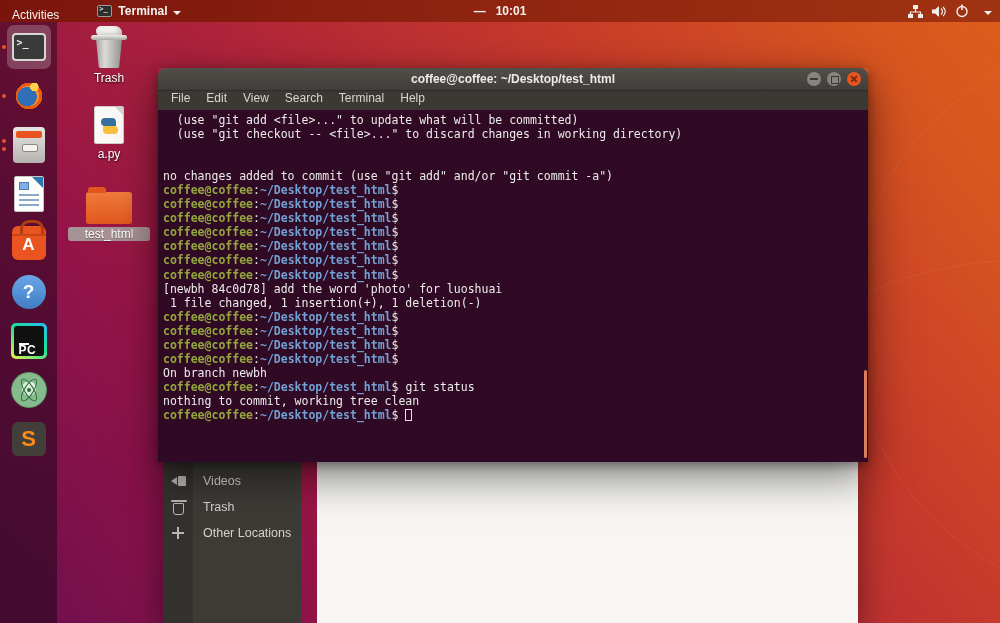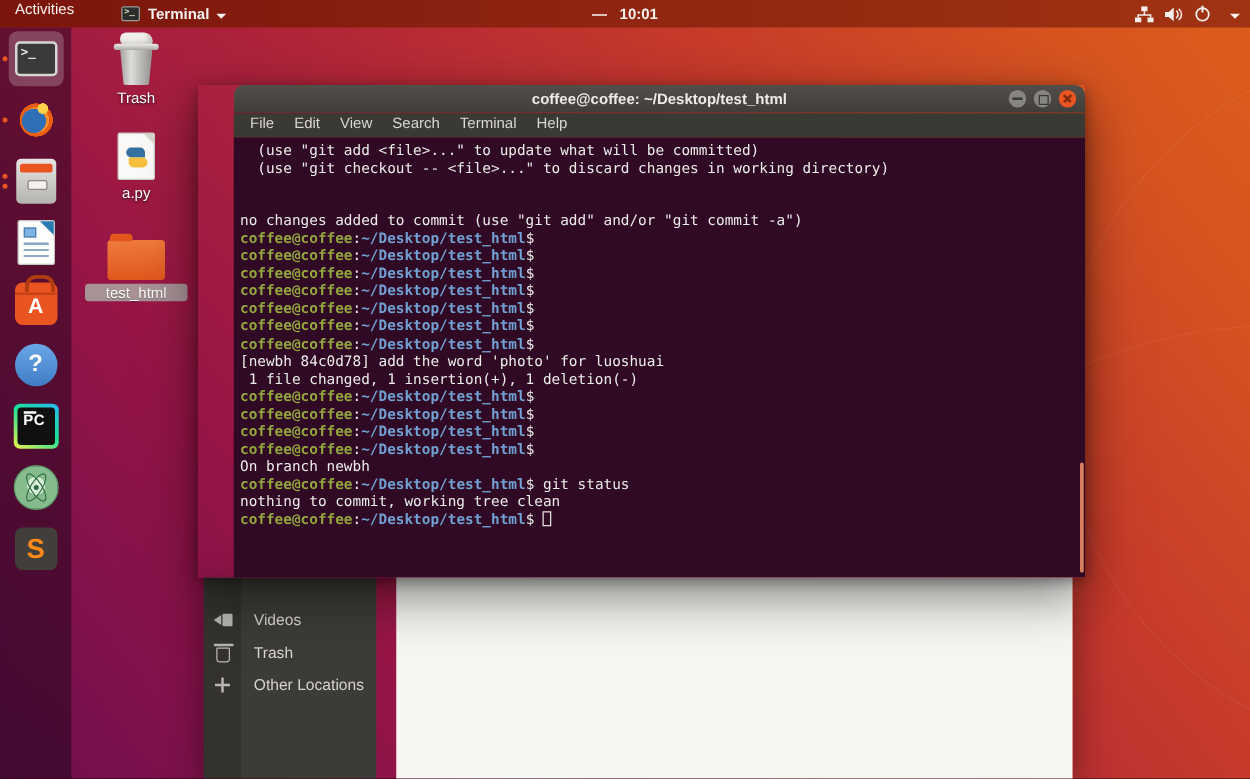--- a/index.html
+++ b/index.html
@@ -10,21 +10,21 @@
     background:linear-gradient(52deg,#6d0f4e 0%,#951447 25%,#b22639 48%,#c73a2b 68%,#d75420 88%,#dd5d1a 100%);
   }
   .swirl{position:absolute;border:1px solid rgba(255,255,255,.06);border-radius:50%;z-index:1;}
   .sw1{width:560px;height:560px;left:850px;top:40px;}
   .sw2{width:760px;height:760px;left:640px;top:260px;}
 
   
   .topbar{position:absolute;left:0;top:0;right:0;height:22px;z-index:30;
     background:linear-gradient(90deg,#7a150c,#8e2310 45%,#a03312);
     color:#f4f1ee;font-size:12px;display:flex;align-items:center;}
-  .tb-activities{padding:0 12px;height:100%;display:flex;align-items:flex-start;cursor:default;}
+  .tb-activities{padding:0 12px;height:100%;display:flex;align-items:flex-end;cursor:default;}
   .tb-app{display:flex;align-items:center;margin-left:26px;height:100%;}
   .tb-appicon{width:15px;height:12px;background:#2d2d2d;border:1px solid #9a9a96;border-radius:2px;margin-right:6px;position:relative;}
   .tb-appicon::before{content:">_";position:absolute;left:1px;top:-1px;font:bold 7px "DejaVu Sans Mono",monospace;color:#cfe8c0;}
   .tb-applabel{font-weight:bold;}
   .caret-down{width:0;height:0;border:4px solid transparent;border-top-color:#f4f1ee;margin-left:6px;margin-top:7px;}
   .tb-center{position:absolute;left:50%;top:0;transform:translateX(-50%);height:22px;display:flex;align-items:center;gap:10px;font-weight:bold;}
   .tb-right{position:absolute;right:8px;top:0;height:22px;display:flex;align-items:center;gap:9px;}
   .tb-right svg{display:block;}
 
   
@@ -53,21 +53,21 @@
   .w-lines{position:absolute;left:4px;right:4px;top:17px;bottom:4px;
     background:repeating-linear-gradient(to bottom,#8aa8c8 0 2px,rgba(0,0,0,0) 2px 5px);}
   .ic-soft{width:34px;height:34px;background:#e95420;border-radius:6px;position:relative;display:flex;align-items:center;justify-content:center;}
   .ic-soft::before{content:'';position:absolute;top:-6px;left:50%;margin-left:-9px;width:18px;height:11px;border:3px solid #b03d12;border-bottom:none;border-radius:9px 9px 0 0;}
   .ic-soft::after{content:'';position:absolute;top:8px;left:0;right:0;border-top:2px solid #c64617;}
   .ic-soft span{color:#fff;font-weight:bold;font-size:17px;margin-top:4px;}
   .ic-help{width:34px;height:34px;border-radius:50%;background:linear-gradient(#6aa7e8,#3f7cc4);display:flex;align-items:center;justify-content:center;}
   .ic-help span{color:#fff;font-weight:bold;font-size:19px;}
   .ic-pycharm{width:36px;height:36px;border-radius:5px;background:linear-gradient(215deg,#2bb8f4 0%,#1adf9a 45%,#eef34a 100%);position:relative;}
   .pc-in{position:absolute;inset:3px;background:#101010;border-radius:3px;}
-  .pc-in span{position:absolute;left:5px;top:3px;color:#fff;font-weight:bold;font-size:12px;letter-spacing:.5px;}
+  .pc-in span{position:absolute;left:5px;top:17px;color:#fff;font-weight:bold;font-size:12px;letter-spacing:.5px;}
   .pc-bar{position:absolute;left:5px;bottom:5px;width:10px;height:2px;background:#fff;}
   .ic-atom{width:36px;height:36px;border-radius:50%;border:1px solid #5d9b68;position:relative;
     background:radial-gradient(circle at 50% 46%,#d9eed9 0 28%,#86bb8e 29% 100%);}
   .orbit{position:absolute;left:50%;top:50%;width:26px;height:10px;margin:-5px 0 0 -13px;border:1.5px solid #2e6b3f;border-radius:50%;}
   .o1{transform:rotate(58deg);} .o2{transform:rotate(-58deg);}
   .nuc{position:absolute;left:50%;top:50%;width:4px;height:4px;margin:-2px 0 0 -2px;border-radius:50%;background:#2e6b3f;}
   .ic-sub{width:34px;height:34px;background:#423f3a;border-radius:6px;display:flex;align-items:center;justify-content:center;}
   .ic-sub span{color:#ff8a18;font-weight:bold;font-size:22px;line-height:1;}
 
   
@@ -82,21 +82,21 @@
     clip-path:polygon(4% 0,96% 0,86% 100%,14% 100%);}
   .fpy{width:30px;height:38px;background:#fbfaf8;border:1px solid #cfcdc9;border-radius:2px;position:relative;}
   .fpy::before{content:'';position:absolute;right:0;top:0;border-top:8px solid #d8d6d2;border-left:8px solid transparent;}
   .py-b{position:absolute;top:11px;left:6px;width:15px;height:8px;background:#3771a2;border-radius:4px 4px 0 4px;}
   .py-y{position:absolute;top:19px;left:8px;width:15px;height:8px;background:#f7c13e;border-radius:0 4px 4px 4px;}
   .fold{width:46px;height:32px;background:linear-gradient(#f07b3c,#e2571d);border-radius:3px;position:relative;margin-top:6px;}
   .fold::before{content:'';position:absolute;top:-5px;left:2px;width:18px;height:6px;background:#e2571d;border-radius:3px 3px 0 0;}
 
   
   .twin{position:absolute;left:158px;top:68px;width:710px;z-index:6;
-    box-shadow:0 14px 40px rgba(0,0,0,.5),0 3px 10px rgba(0,0,0,.35);padding-left:29px;}
+    box-shadow:0 14px 40px rgba(0,0,0,.5),0 3px 10px rgba(0,0,0,.35);}
   .twin-title{height:23px;background:linear-gradient(#524f4a,#403e3a);border-radius:8px 8px 0 0;
     border-bottom:1px solid #2e2c29;position:relative;display:flex;align-items:center;justify-content:center;}
   .twin-title-text{color:#edebe8;font-size:12px;font-weight:bold;}
   .win-btns{position:absolute;right:7px;top:4px;display:flex;gap:6px;}
   .wbtn{width:14px;height:14px;border-radius:50%;background:#87857f;position:relative;}
   .wbtn.close{background:#ea5420;}
   .wbtn.min::before{content:'';position:absolute;left:3px;right:3px;top:6px;height:2px;background:#3a3834;}
   .wbtn.max::before{content:'';position:absolute;left:4px;top:4px;width:6px;height:6px;border:1.5px solid #3a3834;}
   .wbtn.close::before,.wbtn.close::after{content:'';position:absolute;left:3px;top:6px;width:8px;height:1.6px;background:#7c2a10;}
   .wbtn.close::before{transform:rotate(45deg);} .wbtn.close::after{transform:rotate(-45deg);}
@@ -107,21 +107,21 @@
   .tuser{color:#94a63e;font-weight:bold;}
   .tpath{color:#72a0d2;font-weight:bold;}
   .twhite{color:#ececea;}
   .tred{color:#b4453c;}
   .tcursor{display:inline-block;width:7px;height:12px;border:1px solid #e6e4e0;vertical-align:-2px;margin-left:0px;}
   .tscroll{position:absolute;right:1px;top:260px;width:3px;height:88px;background:#d97f5e;border-radius:2px;}
 
   
   .fm{position:absolute;left:163px;top:462px;width:695px;height:161px;z-index:5;
     box-shadow:0 10px 30px rgba(0,0,0,.45);}
-  .fm-side{position:absolute;left:0;top:0;bottom:0;width:138px;background:#3d3b36;padding-top:21px;}
+  .fm-side{position:absolute;left:0;top:0;bottom:0;width:138px;background:#3d3b36;padding-top:6px;}
   .fm-side::before{content:'';position:absolute;left:0;top:0;bottom:0;width:30px;background:rgba(0,0,0,.14);}
   .fm-main{position:absolute;left:154px;right:0;top:0;bottom:0;background:#f7f6f3;}
   .fm-row{height:26px;display:flex;align-items:center;position:relative;}
   .fm-row.sep{margin-top:0;}
   .fm-icw{width:30px;display:flex;align-items:center;justify-content:center;}
   .fm-label{margin-left:10px;font-size:12.5px;color:#d5d3ce;}
   .fm-ic{position:relative;display:block;}
   .videos-icon{width:15px;height:10px;}
   .videos-icon::before{content:'';position:absolute;right:0;top:0;width:8px;height:10px;background:#b9b7b2;border-radius:1px;}
   .videos-icon::after{content:'';position:absolute;left:0;top:1px;border-top:4px solid transparent;border-bottom:4px solid transparent;border-right:6px solid #b9b7b2;}

